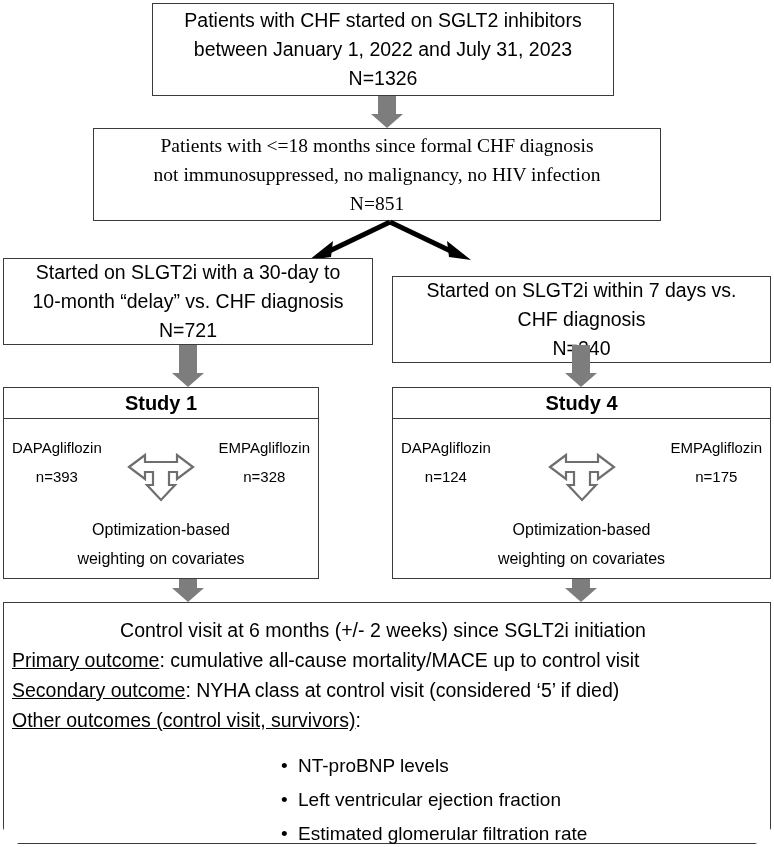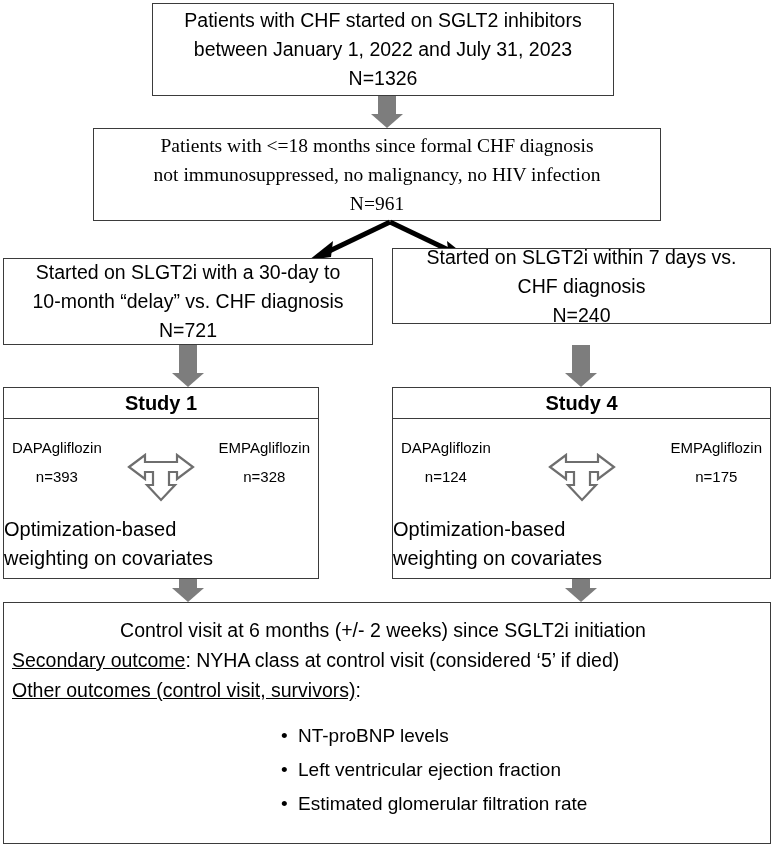--- a/index.html
+++ b/index.html
@@ -11,20 +11,21 @@
   body {
     font-family: "Liberation Sans", sans-serif;
     color: #000000;
   }
   #canvas {
     position: relative;
     width: 774px;
     height: 847px;
     background: #ffffff;
     overflow: hidden;
+    border-radius: 32px;
   }
   .box {
     position: absolute;
     box-sizing: border-box;
     border: 1.6px solid #3b3b3b;
     background: #ffffff;
     display: flex;
     flex-direction: column;
     align-items: center;
     justify-content: center;
@@ -35,21 +36,21 @@
     text-align: center;
     white-space: nowrap;
   }
 
   
   #box-enrollment { left: 152px; top: 3px; width: 462px; height: 93px; }
   #box-eligibility { left: 93px; top: 128px; width: 568px; height: 93px; font-family: Liberation Serif, serif; }
 
   
   #box-delayed { left: 3px; top: 258px; width: 370px; height: 87px; }
-  #box-early   { left: 392px; top: 248px; width: 379px; height: 76px; }
+  #box-early   { left: 392px; top: 276px; width: 379px; height: 87px; }
 
   
   #box-study1 { left: 3px;   top: 387px; width: 316px; height: 192px; justify-content: flex-start; }
   #box-study2 { left: 392px; top: 387px; width: 379px; height: 192px; justify-content: flex-start; }
 
   .study-title {
     width: 100%;
     height: 31px;
     box-sizing: border-box;
     border-bottom: 1.6px solid #3b3b3b;
@@ -73,22 +74,22 @@
   }
   .arm.left  { left: 8px; }
   .arm.right { right: 8px; }
   .arm .nlabel { display: block; }
 
   .weighting {
     position: absolute;
     left: 0;
     right: 0;
     top: 96px;
-    text-align: left;
-    font-size: 20px;
+    text-align: center;
+    font-size: 16px;
     line-height: 29px;
   }
 
   .tri-arrow {
     position: absolute;
     top: 22px;
     left: 50%;
     transform: translateX(-50%);
     width: 112px;
     height: 62px;
@@ -168,21 +169,21 @@
   </div>
 
   <div class="gray-arrow" style="left:365px; top:96px; width:44px; height:32px;">
     <div class="shaft" style="height:19px;"></div>
     <div class="head"></div>
   </div>
 
   <div class="box" id="box-eligibility">
     <div class="line">Patients with &lt;=18 months since formal CHF diagnosis</div>
     <div class="line">not immunosuppressed, no malignancy, no HIV infection</div>
-    <div class="line">N=961</div>
+    <div class="line">N=851</div>
   </div>
 
   <svg class="branch-svg" style="left:295px; top:219px;" width="190" height="42" viewBox="0 0 190 42">
     <path d="M95 3 L26 36" stroke="#000000" stroke-width="5" fill="none"></path>
     <path d="M95 3 L164 36" stroke="#000000" stroke-width="5" fill="none"></path>
     <polygon points="14,41 38,22 36,38" fill="#000000"></polygon>
     <polygon points="176,41 152,22 154,38" fill="#000000"></polygon>
   </svg>
 
   <div class="box" id="box-delayed">
@@ -253,20 +254,21 @@
     <div class="head"></div>
   </div>
   <div class="gray-arrow" style="left:559px; top:579px; width:44px; height:23px;">
     <div class="shaft" style="height:11px;"></div>
     <div class="head"></div>
   </div>
 
   <div class="box" id="box-outcomes">
     <div class="outcome-head">Control visit at 6 months (+/- 2 weeks) since SGLT2i initiation</div>
 
+    <div class="outcome-row"><span class="ul">Primary outcome</span><span>: cumulative all-cause mortality/MACE up to control visit</span></div>
 
     <div class="outcome-row"><span class="ul">Secondary outcome</span><span>: NYHA class at control visit (considered ‘5’ if died)</span></div>
 
     <div class="outcome-row"><span class="ul">Other outcomes (control visit, survivors)</span><span>:</span></div>
 
     <ul class="bullets">
       <li>NT-proBNP levels</li>
       <li>Left ventricular ejection fraction</li>
       <li>Estimated glomerular filtration rate</li>
     </ul>

